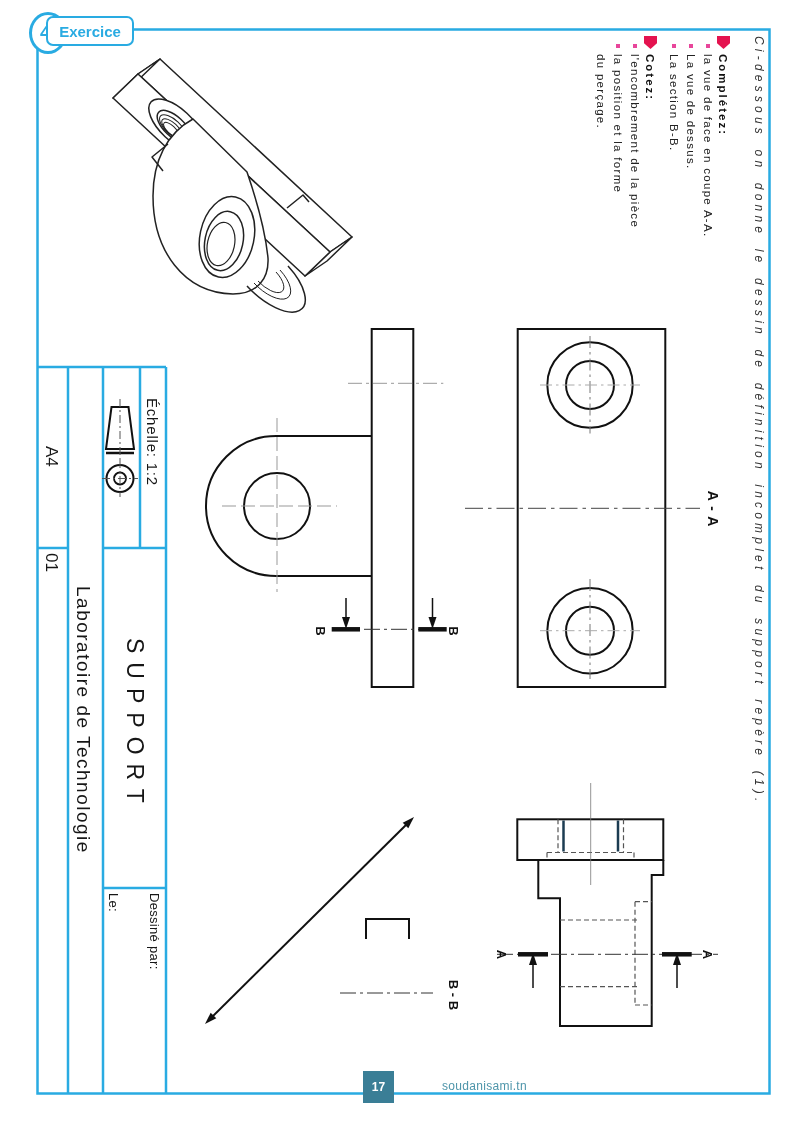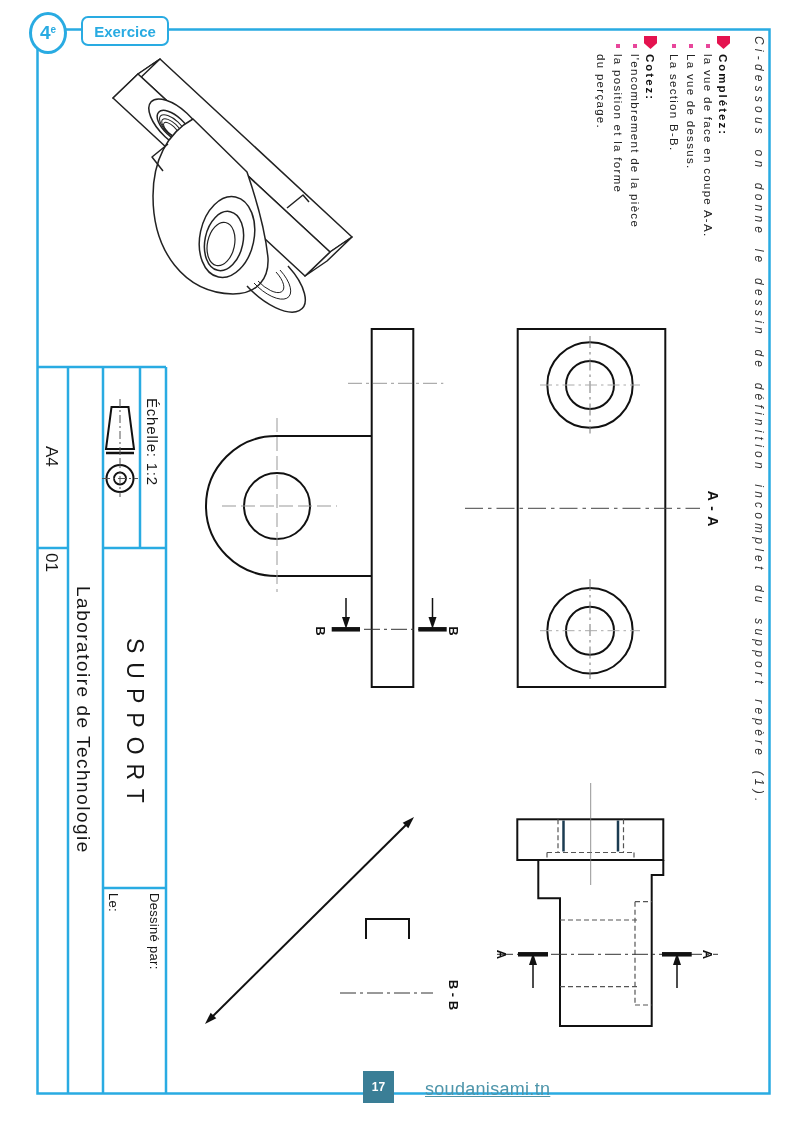--- a/index.html
+++ b/index.html
@@ -29,28 +29,28 @@
   #tb-lab{left:94px;top:586px;font-size:19px;letter-spacing:1.5px;}
   #tb-scale{left:161px;top:398px;font-size:15px;letter-spacing:0.8px;}
   #tb-title{left:148px;top:638px;font-size:23px;letter-spacing:9px;}
   #tb-drawn{left:162px;top:893px;font-size:13px;letter-spacing:0.3px;}
   #tb-le{left:121px;top:893px;font-size:13px;letter-spacing:0.3px;}
   
   .badge-ellipse{position:absolute;left:29px;top:12px;width:32px;height:36px;
       border-radius:50%;background:#fff;display:flex;align-items:center;
       justify-content:center;font-weight:bold;font-size:19px;z-index:5;}
   .badge-ellipse sup{font-size:10px;margin-top:-8px;}
-  .badge-label{position:absolute;left:81px;top:16px;width:84px;height:26px;
+  .badge-label{position:absolute;left:46px;top:16px;width:84px;height:26px;
       border-radius:7px;background:#fff;display:flex;align-items:center;
       justify-content:center;font-weight:bold;font-size:15px;z-index:5;}
   
   .page-box{position:absolute;left:363px;top:1071px;width:31px;height:32px;
       color:#fff;font-weight:bold;font-size:12px;display:flex;align-items:center;
       justify-content:center;z-index:5;}
-  .watermark{position:absolute;left:425px;top:1079px;font-size:18px;letter-spacing:0.3px;z-index:5;text-decoration:underline;}
+  .watermark{position:absolute;left:442px;top:1079px;font-size:12px;letter-spacing:0.3px;z-index:5;}
 </style>
 </head>
 <body>
 
 <svg width="794" height="1123" viewBox="0 0 794 1123">
 
   <g stroke="#29ABE2" stroke-width="2.5" fill="none">
     <rect x="37.5" y="29.5" width="732" height="1064"></rect>
     <path d="M37,367 H166"></path>
     <path d="M68,367 V1093"></path>

